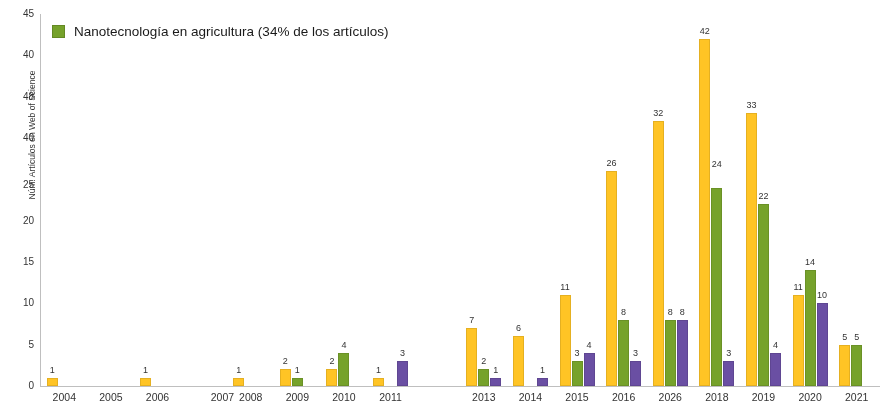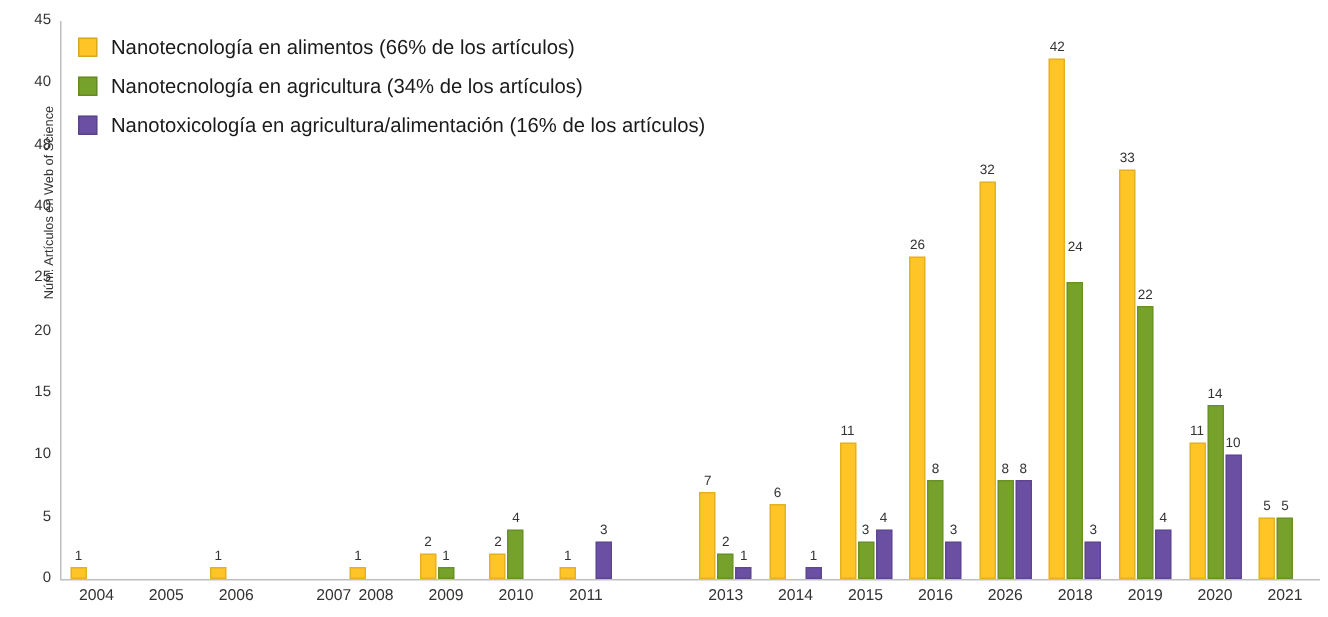--- a/index.html
+++ b/index.html
@@ -264,26 +264,18 @@
       <div class="x-tick-label" style="left: 593.639px;">2016</div>
       <div class="x-tick-label" style="left: 640.25px;">2026</div>
       <div class="x-tick-label" style="left: 686.861px;">2018</div>
       <div class="x-tick-label" style="left: 733.472px;">2019</div>
       <div class="x-tick-label" style="left: 780.083px;">2020</div>
       <div class="x-tick-label" style="left: 826.694px;">2021</div>
     </div>
 
   <div id="legend">
       <div class="legend-row">
-        <span class="legend-swatch" style="background: rgb(255, 196, 37);"></span>
-        <span class="legend-text">Nanotecnología en alimentos  (66% de los artículos)</span>
-      </div>
-      <div class="legend-row">
         <span class="legend-swatch" style="background: rgb(118, 162, 43);"></span>
         <span class="legend-text">Nanotecnología en agricultura (34% de los artículos)</span>
       </div>
-      <div class="legend-row">
-        <span class="legend-swatch" style="background: rgb(106, 79, 163);"></span>
-        <span class="legend-text">Nanotoxicología en agricultura/alimentación (16% de los artículos)</span>
-      </div>
     </div>
 
 </div>
 
 </body></html>

